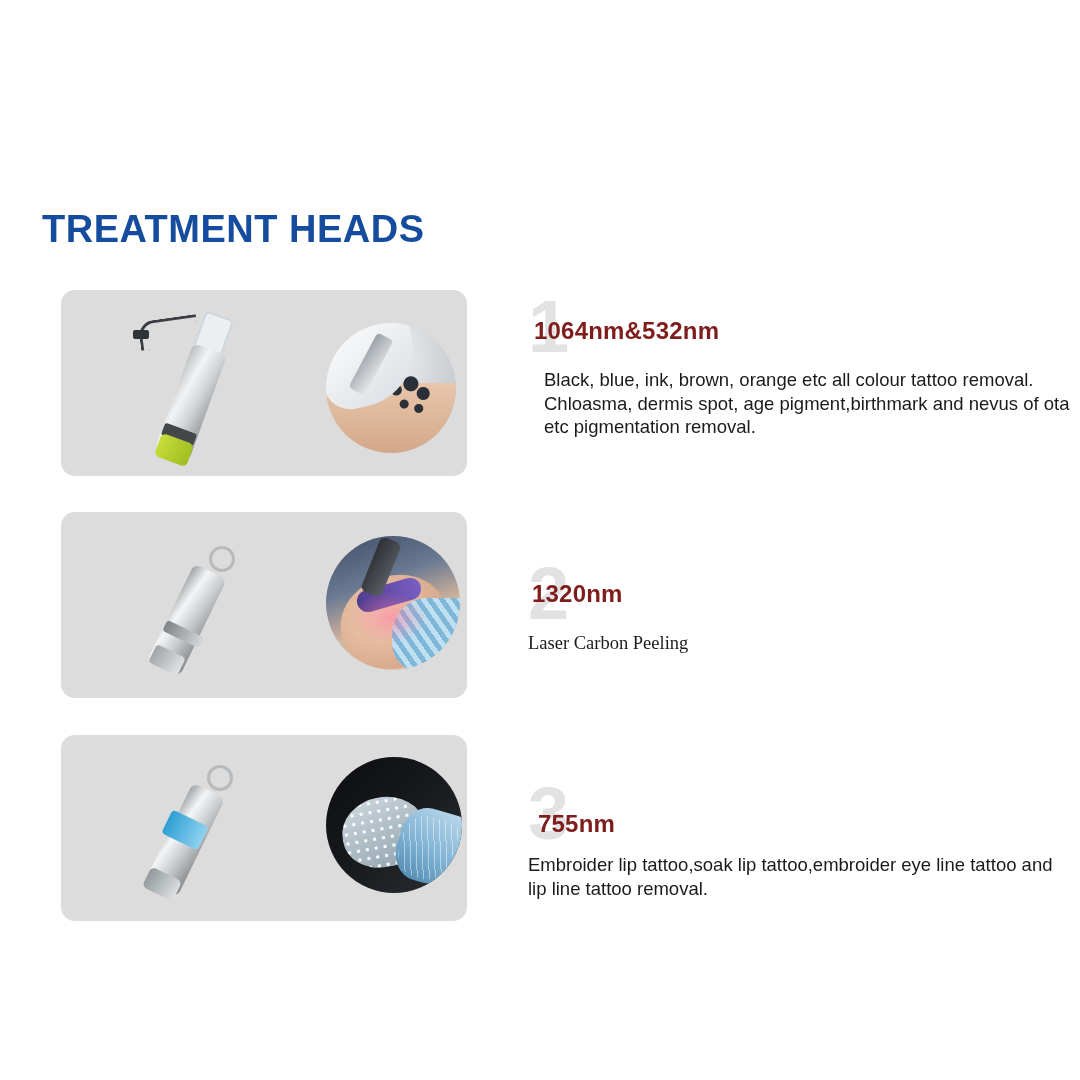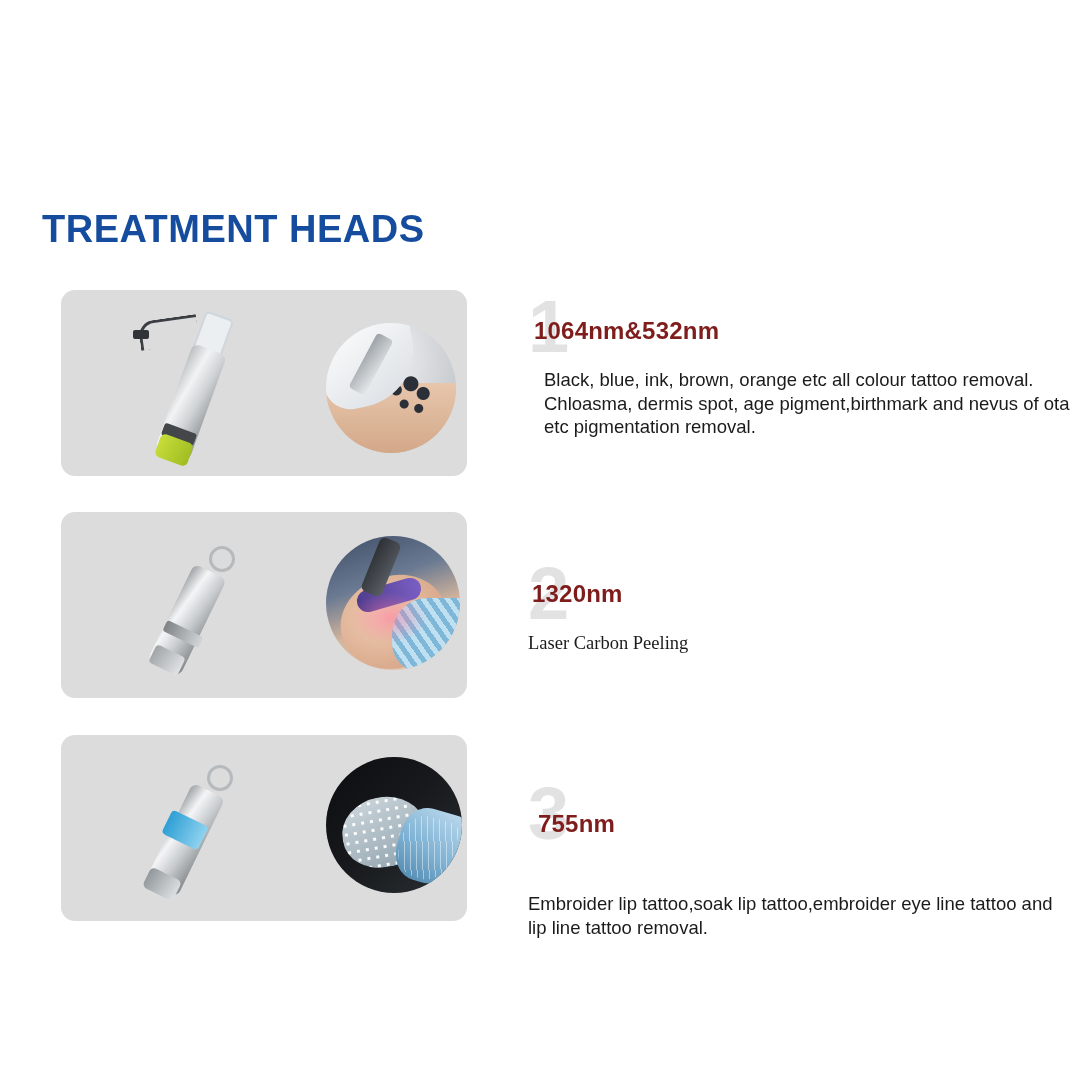--- a/index.html
+++ b/index.html
@@ -340,21 +340,21 @@
   .r1-desc { left: 0px; top: 78px; }
 
   
   .r2-num { left: 0px; top: 45px; }
   .r2-head { left: 4px; top: 68px; }
   .r2-desc { left: 0px; top: 120px; font-family: Liberation Serif, serif; }
 
   
   .r3-num { left: 0px; top: 42px; }
   .r3-head { left: 10px; top: 75px; }
-  .r3-desc { left: 0px; top: 118px; margin-top: 39px; }
+  .r3-desc { left: 0px; top: 118px; }
 </style>
 </head>
 <body>
 
 <div class="page">
 
   <div class="page-title">TREATMENT HEADS</div>
 
   <div class="row row-1">
 

